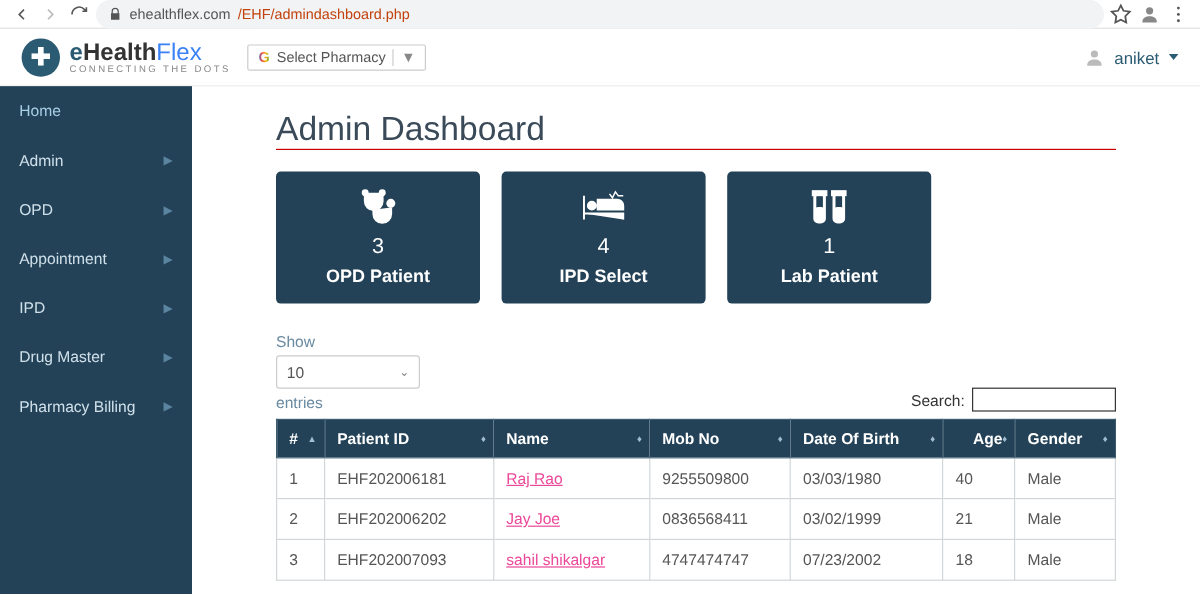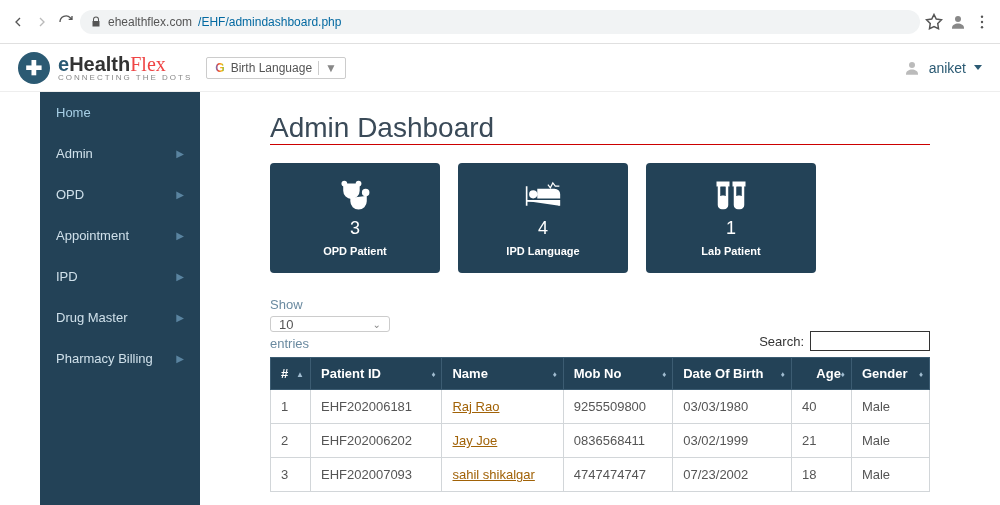--- a/index.html
+++ b/index.html
@@ -1,61 +1,61 @@
 <!DOCTYPE html>
 <html><head>
 <meta charset="utf-8">
 <style>
   * { box-sizing: border-box; margin: 0; padding: 0; }
   body { font-family: Arial, Helvetica, sans-serif; font-size: 14px; background: #fff; color: #333; }
-  .browser-bar { height: 44px; display: flex; align-items: center; padding: 0 8px; gap: 4px; border-bottom: 1px solid #e0e0e0; }
+  .browser-bar { height: 24px; display: flex; align-items: center; padding: 0 8px; gap: 4px; border-bottom: 1px solid #e0e0e0; }
   .nav-arrow { width: 20px; height: 20px; display:flex; align-items:center; justify-content:center; color:#555; }
   .nav-arrow svg { width:16px; height:16px; }
   .address-bar { flex: 1; height: 24px; background: #f1f3f4; border-radius: 12px; display: flex; align-items: center; padding: 0 10px; color: #555; font-size: 12px; gap:6px;}
   .address-bar .lock { width:12px; height:12px; }
   .browser-icon { width: 20px; height: 20px; display:flex; align-items:center; justify-content:center; color:#555; }
   .browser-icon svg { width:18px; height:18px; }
   .header { height: 48px; display: flex; align-items: center; padding: 0 18px; border-bottom: 1px solid #eee; gap:14px;}
   .logo-block { display:flex; align-items:center; gap:8px; }
   .logo-circle { width:32px; height:32px; border-radius:50%; background:#2b5a73; display:flex; align-items:center; justify-content:center; color:#fff; font-weight:bold; font-size:20px;}
   .logo-text { display:flex; flex-direction:column; line-height:1;}
   .logo-text .brand { font-size:20px; font-weight:600; color:#333; }
   .logo-text .brand .e { color:#2b5a73; }
-  .logo-text .brand .flex { color:#ef4444; font-weight:300;font-family:Liberation Serif, serif; }
+  .logo-text .brand .flex { color:#3b82f6; font-weight:300; }
   .logo-text .tag { font-size:8px; letter-spacing:2px; color:#888; }
   .lang-select { border:1px solid #ccc; padding:3px 8px; display:flex; align-items:center; gap:6px; font-size:12px; color:#555; cursor:pointer; border-radius:2px;}
   .lang-select .g { font-weight:bold; }
   .header-spacer { flex:1; }
   .user-block { display:flex; align-items:center; gap:8px; color:#2b5a73; cursor:pointer;justify-content:flex-end;}
   .user-avatar { width:18px; height:18px; color:#aaa; }
   .user-caret { width:0; height:0; border-left:4px solid transparent; border-right:4px solid transparent; border-top:5px solid #2b5a73; }
   .layout { display:flex; height: calc(505px - 34px - 48px); }
-  .sidebar { width:160px; background:#234257; color:#cfe0ea; display:flex; flex-direction:column; font-size:13px;margin-left:40px;}
+  .sidebar { width:160px; background:#234257; color:#cfe0ea; display:flex; flex-direction:column; font-size:13px;}
   .sidebar .item { padding:13px 16px; cursor:pointer; display:flex; align-items:center; justify-content:space-between;}
   .sidebar .item.active { background:#234257; color:#a7cfe6; }
   .sidebar .item .chev { font-size:10px; color:#5a84a0; }
   .main { flex:1; padding: 20px 70px 0 70px; overflow:hidden;}
   .page-title { font-size:28px; color:#3a4a58; font-weight:400; }
   .title-rule { border:0; border-top:1px solid #c00; margin-bottom:18px;}
   .cards { display:flex; gap:18px; margin-bottom:24px;}
   .card { flex:0 0 170px; height:110px; background:#234257; border-radius:4px; color:#fff; display:flex; flex-direction:column; align-items:center; justify-content:center; gap:0px; padding:8px;}
   .card-icon { height:32px; margin-bottom:6px; display:flex; align-items:center; justify-content:center;}
   .card-icon svg { width:36px; height:32px; fill:#fff; stroke:#fff; }
   .card-count { font-size:18px; font-weight:400; }
-  .card-label { font-size:11px; font-weight:600; margin-top:6px; }
+  .card-label { font-size:15px; font-weight:600; margin-top:6px; }
   .table-controls { display:flex; align-items:flex-end; justify-content:space-between; margin-bottom:6px; font-size:13px; color:#6a8aa0;}
   .show-block { display:flex; flex-direction:column; gap:4px;}
-  .length-select { width:120px; border:1px solid #ccc; border-radius:3px; height:16px; padding:0 8px; background:#fff; color:#555; display:flex; align-items:center; justify-content:space-between;}
+  .length-select { width:120px; border:1px solid #ccc; border-radius:3px; height:28px; padding:0 8px; background:#fff; color:#555; display:flex; align-items:center; justify-content:space-between;}
   .search-block { display:flex; align-items:center; gap:6px; color:#333;justify-content:space-between;}
   .search-input { border:1px solid #333; height:20px; width:120px; padding:0 4px;}
   .data-table { width:100%; border-collapse:collapse; font-size:13px;}
   .data-table thead th { background:#234257; color:#fff; font-weight:600; text-align:left; padding:8px 10px; border:1px solid #3c5c72; position:relative;}
   .data-table thead th .sort { position:absolute; right:6px; top:50%; transform:translateY(-50%); display:flex; flex-direction:column; gap:1px; font-size:8px; color:#a0bcd0;}
   .data-table tbody td { border:1px solid #d2d6d9; padding:9px 10px; color:#555;}
-  .data-table tbody td .link { color:#a16207; text-decoration:underline; cursor:pointer; }
+  .data-table tbody td .link { color:#ec4899; text-decoration:underline; cursor:pointer; }
 </style>
 </head>
 <body>
 
 <div class="browser-bar">
   <div class="nav-arrow">
       <svg viewBox="0 0 24 24" fill="none" stroke="currentColor" stroke-width="2">
         <path d="M15 18l-6-6 6-6"></path>
       </svg>
     </div>
@@ -67,21 +67,21 @@
   <div class="nav-arrow">
       <svg viewBox="0 0 24 24" fill="none" stroke="currentColor" stroke-width="2">
         <path d="M3 12a9 9 0 0 1 15.5-6.3L21 8M21 3v5h-5"></path>
       </svg>
     </div>
   <div class="address-bar">
     <svg class="lock" viewBox="0 0 24 24" fill="#555">
         <path d="M6 10V7a6 6 0 1 1 12 0v3h1v11H5V10h1zm2 0h8V7a4 4 0 1 0-8 0v3z"></path>
       </svg>
     <span>ehealthflex.com</span>
-      <span style="color:#0369a1">/EHF/admindashboard.php</span>
+      <span style="color:#c2410c">/EHF/admindashboard.php</span>
   </div>
   <div class="browser-icon">
       <svg viewBox="0 0 24 24" fill="none" stroke="#555" stroke-width="2">
         <path d="M12 2l3 6 7 1-5 5 1 7-6-3-6 3 1-7-5-5 7-1z"></path>
       </svg>
     </div>
   <div class="browser-icon">
       <svg viewBox="0 0 24 24" fill="#888">
         <circle cx="12" cy="8" r="4"></circle>
         <path d="M4 20c0-4 4-6 8-6s8 2 8 6v1H4v-1z"></path>
@@ -99,21 +99,21 @@
 <div class="header">
   <div class="logo-block">
     <div class="logo-circle">✚</div>
     <div class="logo-text">
       <div class="brand"><span class="e">e</span><span>Health</span><span class="flex">Flex</span></div>
       <div class="tag">CONNECTING THE DOTS</div>
     </div>
   </div>
   <div class="lang-select">
     <span class="g" style="background:linear-gradient(90deg,#4285F4,#EA4335,#FBBC05,#34A853);-webkit-background-clip:text;color:transparent;">G</span>
-    <span>Birth Language</span>
+    <span>Select Pharmacy</span>
     <span style="border-left:1px solid #ccc; padding-left:6px; color:#888;">▼</span>
   </div>
   <div class="header-spacer"></div>
   <div class="user-block">
     <svg class="user-avatar" viewBox="0 0 24 24" fill="#bbb">
         <circle cx="12" cy="8" r="4"></circle>
         <path d="M4 20c0-4 4-6 8-6s8 2 8 6v1H4v-1z"></path>
       </svg>
     <span>aniket</span>
     <span class="user-caret"></span>
@@ -171,21 +171,21 @@
         <div class="card-label">OPD Patient</div>
       </div>
       <div class="card">
         <div class="card-icon">
           <svg viewBox="0 0 44 32" fill="#fff">
               <path d="M2 4v24M2 22h40v6M10 18a4 4 0 1 0 0-8 4 4 0 0 0 0 8zM16 18h26v-4a6 6 0 0 0-6-6H16v10z" stroke="#fff" stroke-width="2" fill="#fff"></path>
               <path d="M28 2l3 4 3-6 3 4h5" stroke="#fff" stroke-width="1.5" fill="none"></path>
             </svg>
         </div>
         <div class="card-count">4</div>
-        <div class="card-label">IPD Language</div>
+        <div class="card-label">IPD Select</div>
       </div>
       <div class="card">
         <div class="card-icon">
           <svg viewBox="0 0 36 32" fill="#fff">
               <rect x="6" y="4" width="8" height="24" rx="3" fill="none" stroke="#fff" stroke-width="2.5"></rect>
               <rect x="6" y="16" width="8" height="12" rx="3" fill="#fff"></rect>
               <rect x="4" y="2" width="12" height="4" fill="#fff"></rect>
               <rect x="22" y="4" width="8" height="24" rx="3" fill="none" stroke="#fff" stroke-width="2.5"></rect>
               <rect x="22" y="16" width="8" height="12" rx="3" fill="#fff"></rect>
               <rect x="20" y="2" width="12" height="4" fill="#fff"></rect>

